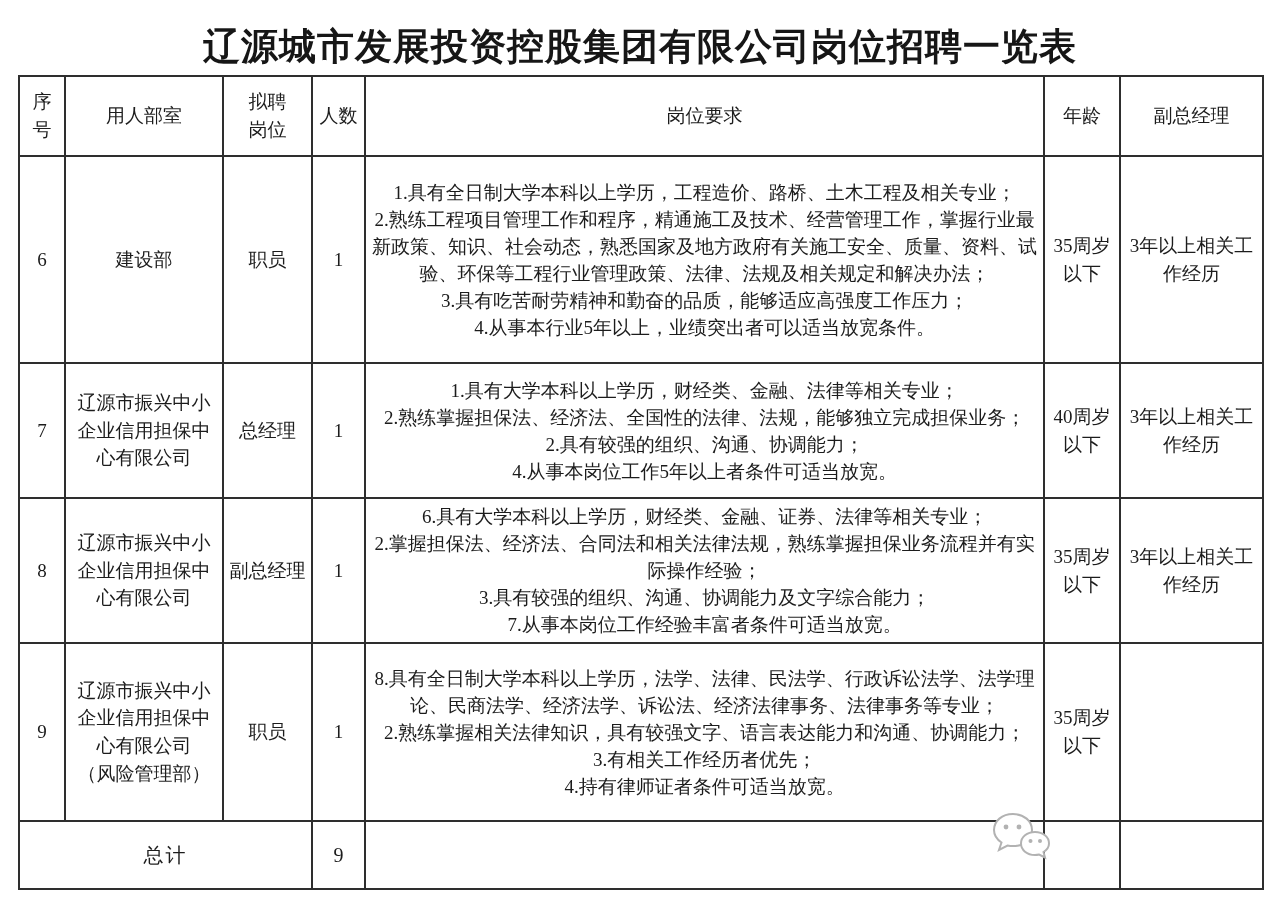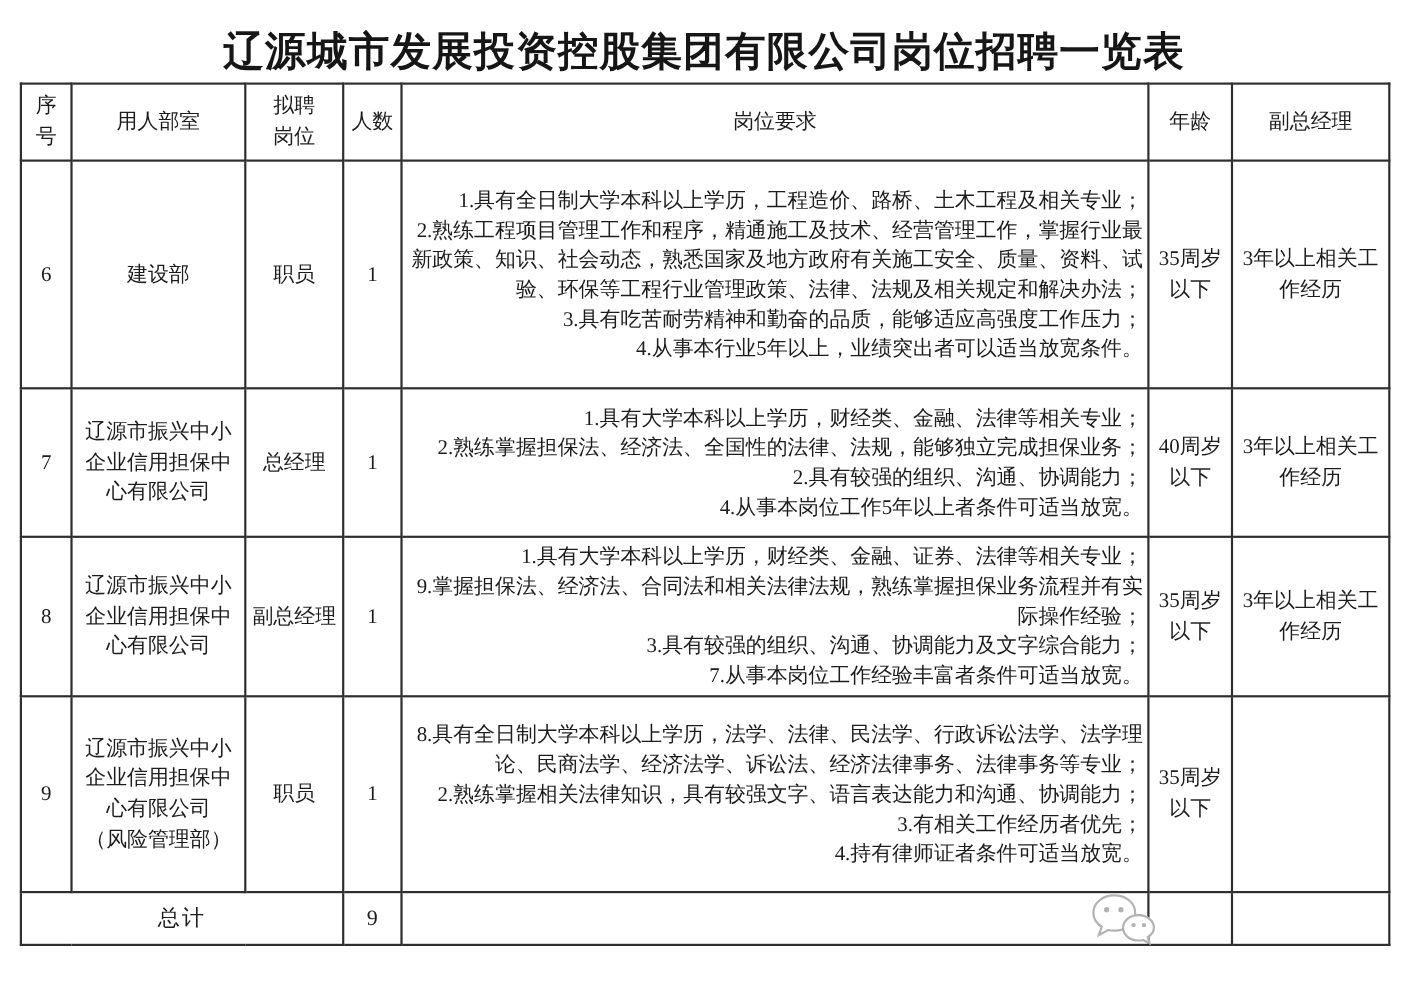--- a/index.html
+++ b/index.html
@@ -37,25 +37,25 @@
     line-height: 1.45;
     vertical-align: middle;
     padding: 2px 4px;
     color: #1c1c1c;
     overflow: hidden;
   }
   th.hdr { text-align: center; }
   td.c { text-align: center; }
   .pre { white-space: pre-line; }
   td.req {
-    text-align: right;
+    text-align: center;
     padding: 6px 10px;
   }
   td.req div { line-height: 27px; }
-  tr.hrow { height: 70px; }
+  tr.hrow { height: 80px; }
   tr.total-row td { font-size: 20px; }
   .total-label { letter-spacing: 2px; }
   .watermark {
     position: absolute;
     left: 988px; top: 808px;
     display: flex;
     align-items: center;
     gap: 2px;
     pointer-events: none;
   }
@@ -136,22 +136,22 @@
     </tr>
 
     <tr style="height:145px">
       <td class="c">8</td>
       <td class="c pre">辽源市振兴中小
 企业信用担保中
 心有限公司</td>
       <td class="c">副总经理</td>
       <td class="c">1</td>
       <td class="req">
-          <div>1.具有大学本科以上学历，财经类、金融、证券、法律等相关专业；</div>
-          <div>9.掌握担保法、经济法、合同法和相关法律法规，熟练掌握担保业务流程并有实际操作经验；</div>
+          <div>6.具有大学本科以上学历，财经类、金融、证券、法律等相关专业；</div>
+          <div>2.掌握担保法、经济法、合同法和相关法律法规，熟练掌握担保业务流程并有实际操作经验；</div>
           <div>3.具有较强的组织、沟通、协调能力及文字综合能力；</div>
           <div>7.从事本岗位工作经验丰富者条件可适当放宽。</div>
         </td>
       <td class="c pre">35周岁
 以下</td>
       <td class="c pre">3年以上相关工
 作经历</td>
     </tr>
 
     <tr style="height:178px">
@@ -166,21 +166,21 @@
           <div>8.具有全日制大学本科以上学历，法学、法律、民法学、行政诉讼法学、法学理论、民商法学、经济法学、诉讼法、经济法律事务、法律事务等专业；</div>
           <div>2.熟练掌握相关法律知识，具有较强文字、语言表达能力和沟通、协调能力；</div>
           <div>3.有相关工作经历者优先；</div>
           <div>4.持有律师证者条件可适当放宽。</div>
         </td>
       <td class="c pre">35周岁
 以下</td>
       <td class="c pre"></td>
     </tr>
 
-    <tr class="total-row" style="height:48px">
+    <tr class="total-row" style="height:68px">
       <td class="c total-label" colspan="3">总计</td>
       <td class="c">9</td>
       <td class="req"></td>
       <td class="c"></td>
       <td class="c"></td>
     </tr>
   </tbody>
 </table>
 
 <div class="watermark">

